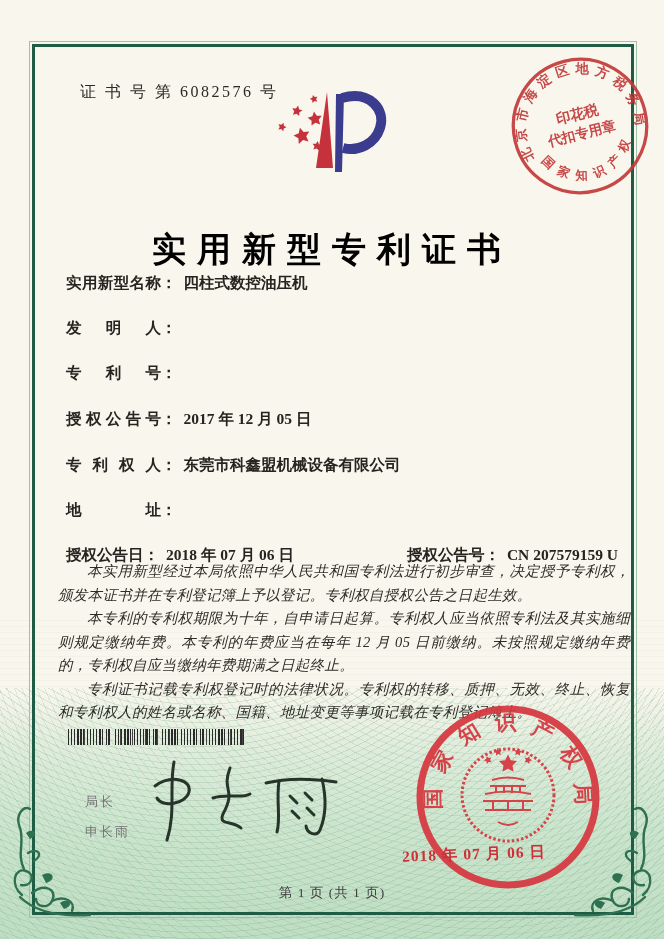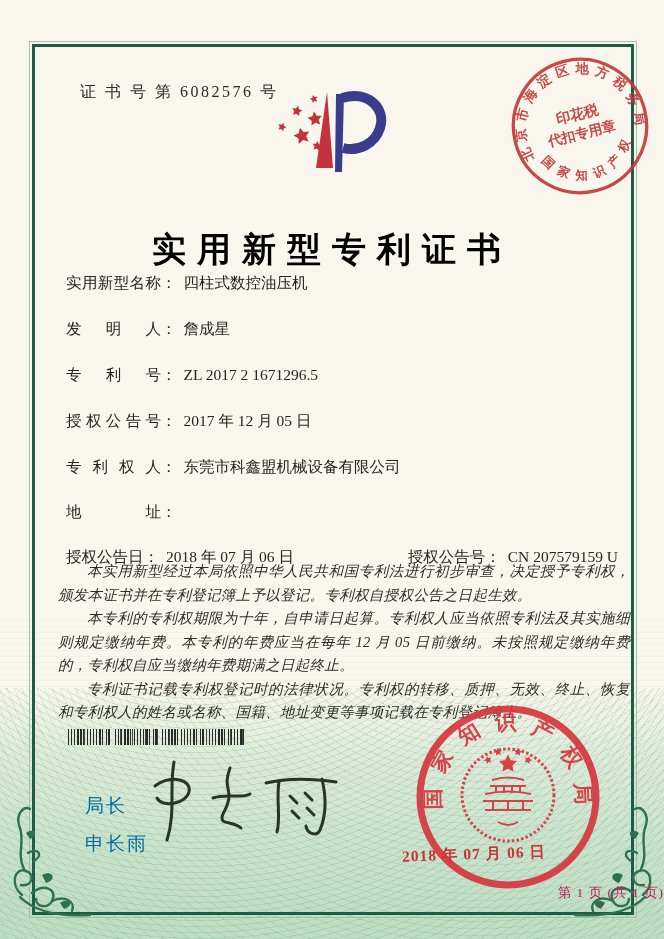--- a/index.html
+++ b/index.html
@@ -32,56 +32,56 @@
   .logo{position:absolute; left:270px; top:84px; z-index:4;}
   
   .tax-stamp{position:absolute; left:498px; top:44px; width:164px; height:164px;
     z-index:5; transform:rotate(-14deg); opacity:.92;}
   .tax-stamp svg text{font-family:"Liberation Serif",serif; font-weight:bold; fill:#c23a3a;}
   
   .title{position:absolute; left:0; right:0; top:183px; z-index:4;
     text-align:center; font-size:34px; font-weight:700; letter-spacing:11px; color:#000000;margin-top:44px;}
   
   .fields{position:absolute; left:66px; right:46px; top:271px; z-index:4; font-size:15.5px;}
-  .frow{display:flex; align-items:center; line-height:22px; margin-bottom:23px;}
+  .frow{display:flex; align-items:center; line-height:22px; margin-bottom:23px;font-weight:bold;}
   .flabel{display:inline-block; width:95px; flex:0 0 95px;
     text-align:justify; text-align-last:justify; white-space:nowrap;}
   .fcolon{flex:0 0 auto; padding-right:7px;}
   .fvalue{flex:1 1 auto; line-height:23px;}
   .grant-row{display:flex; justify-content:space-between; margin-bottom:16px;}
   .gpair{display:flex;}
   
   .paras{position:absolute; left:58px; right:34px; top:560px; z-index:4;
     font-size:14.5px; font-style:italic; line-height:23.5px; text-align:justify;
     color:#2e2c28; letter-spacing:.3px;}
   .paras p{margin:0; text-indent:2em;}
   
   .barcode{position:absolute; left:68px; top:729px; width:178px; height:16px; z-index:4;
     background-image:
       repeating-linear-gradient(90deg,#2a2a2a 0 1.2px,transparent 1.2px 2.9px,#2a2a2a 2.9px 4.5px,transparent 4.5px 6.1px,#2a2a2a 6.1px 6.9px,transparent 6.9px 9.4px),
       repeating-linear-gradient(90deg,transparent 0 3.4px, rgba(42,42,42,.85) 3.4px 4.4px, transparent 4.4px 12.2px);
   }
   
-  .signer{position:absolute; left:85px; top:793px; z-index:4; font-size:19px;
-    font-family:"Liberation Sans","DejaVu Sans",sans-serif; color:#0369a1;}
+  .signer{position:absolute; left:85px; top:793px; z-index:4; font-size:13px;
+    font-family:"Liberation Sans","DejaVu Sans",sans-serif; color:#737373;}
   .signer div{margin-bottom:12px; letter-spacing:2px;}
   .signature{position:absolute; left:150px; top:756px; z-index:4;}
   
   .seal{position:absolute; left:408px; top:700px; z-index:5; opacity:.93;}
   .seal text{font-family:"Liberation Serif",serif; font-weight:bold; fill:#d63840;}
   .seal-date{position:absolute; left:402px; top:843px; width:210px; z-index:6;
     color:#cf3038; font-size:15.5px; font-weight:bold; letter-spacing:1px;
     transform:rotate(-2deg); text-align:left;}
   
   .corner{position:absolute; bottom:12px; z-index:3;}
   .corner.left{left:6px;}
   .corner.right{right:5px; transform:scaleX(-1);}
   
   .footer{position:absolute; left:0; right:0; top:884px; z-index:4;
-    text-align:right; font-size:13.5px; letter-spacing:1px; color:#be185d;}
+    text-align:center; font-size:13.5px; letter-spacing:1px; color:#404040;}
 </style>
 </head>
 <body>
 
 <div class="page">
 
   <div class="band-fadehint"></div>
   <div class="band"></div>
   <div class="frame">
     <div class="frame-inner"></div>
@@ -168,26 +168,24 @@
 
   <div class="fields">
     <div class="frow">
       <span class="flabel">实用新型名称</span>
       <span class="fcolon">：</span>
       <span class="fvalue">四柱式数控油压机</span>
     </div>
     <div class="frow">
       <span class="flabel">发明人</span>
       <span class="fcolon">：</span>
-      <span class="fvalue">詹成星</span>
     </div>
     <div class="frow">
       <span class="flabel">专利号</span>
       <span class="fcolon">：</span>
-      <span class="fvalue">ZL 2017 2 1671296.5</span>
     </div>
     <div class="frow">
       <span class="flabel">授权公告号</span>
       <span class="fcolon">：</span>
       <span class="fvalue">2017 年 12 月 05 日</span>
     </div>
     <div class="frow">
       <span class="flabel">专利权人</span>
       <span class="fcolon">：</span>
       <span class="fvalue">东莞市科鑫盟机械设备有限公司</span>

